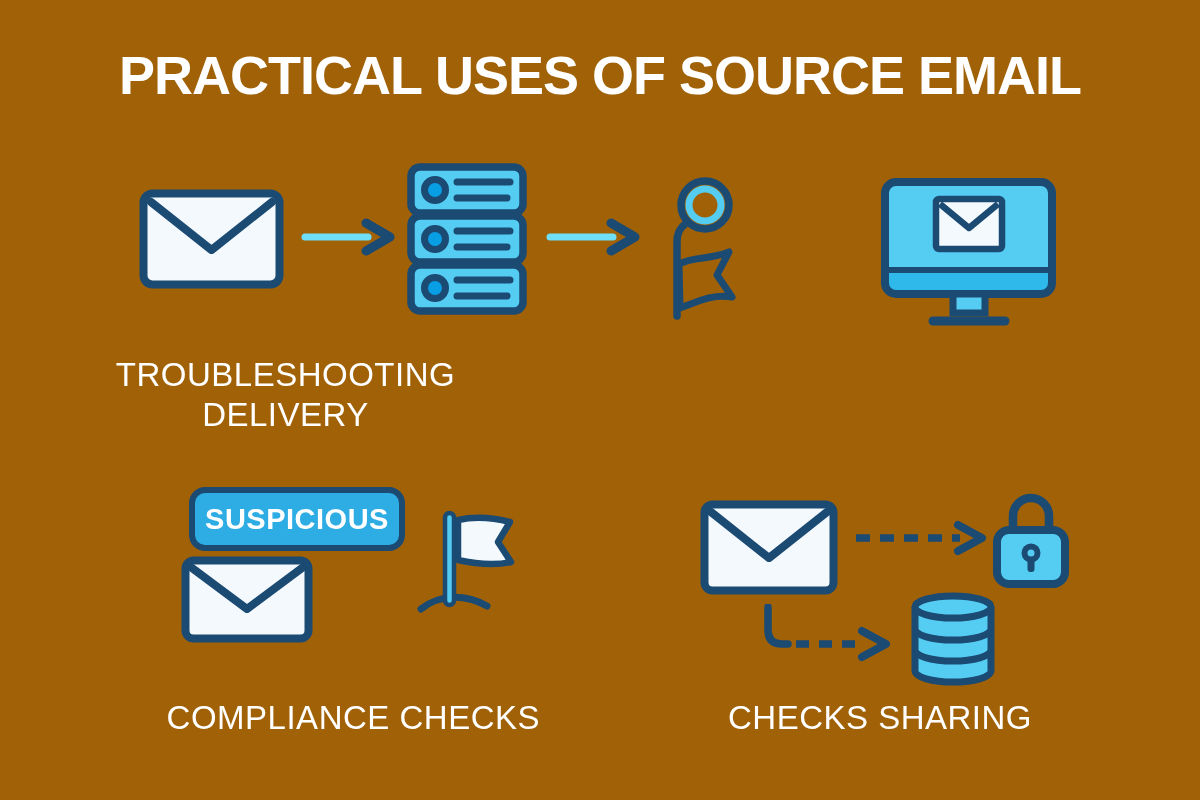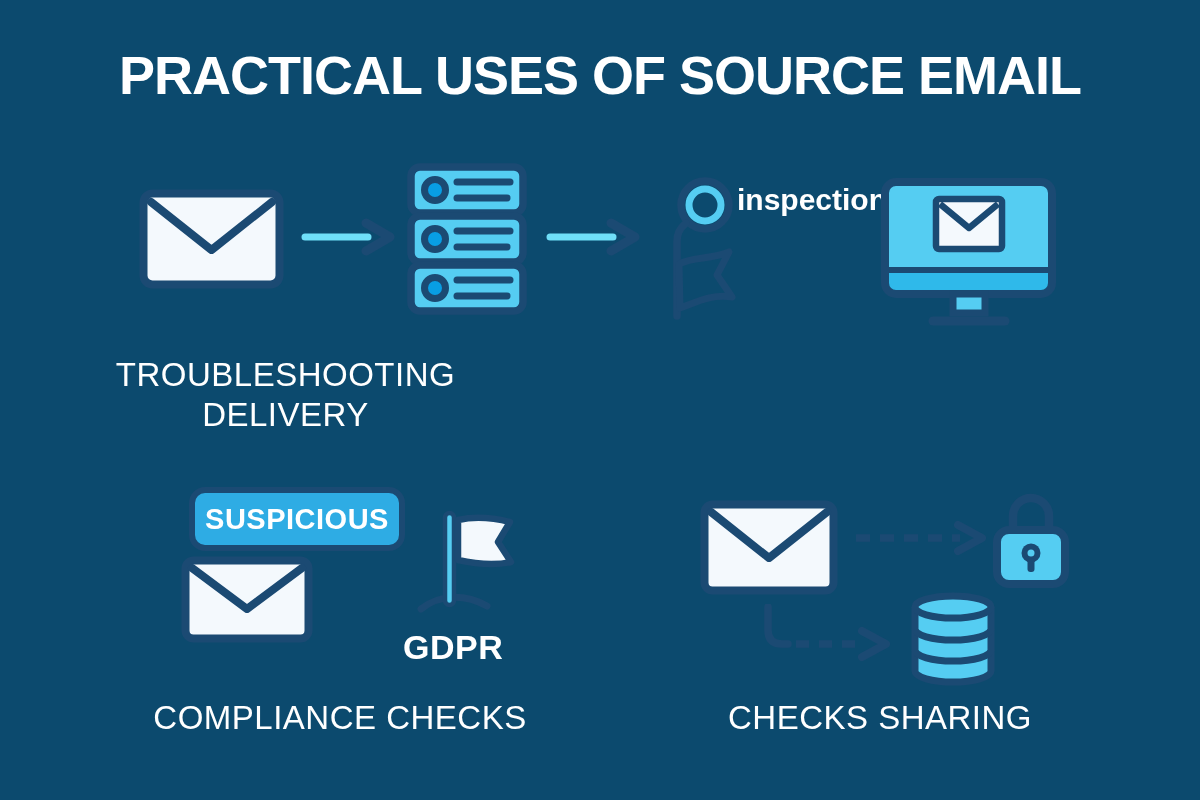--- a/index.html
+++ b/index.html
@@ -1,18 +1,18 @@
 <!DOCTYPE html>
 <html><head>
 <meta charset="utf-8">
 <style>
   html,body{margin:0;padding:0;background:#0c86c0;}
   #frame{
     position:relative;width:1200px;height:800px;overflow:hidden;
-    background:#0c4a6e;color:#fff;
+    background:#a16207;color:#fff;
     font-family:"Liberation Sans","DejaVu Sans",sans-serif;
   }
   .abs{position:absolute;}
   .title{
     top:44px;left:0;width:1200px;text-align:center;
     font-size:54px;font-weight:700;letter-spacing:-1px;
   }
   .quad-label{
     font-size:33px;font-weight:400;letter-spacing:.5px;
     text-align:center;line-height:40px;white-space:nowrap;
@@ -83,21 +83,20 @@
   <div class="abs" style="left:658px;top:176px;">
     <svg width="85" height="148" viewBox="0 0 85 148">
       <circle cx="47" cy="29" r="24" fill="none" stroke="#1B4A73" stroke-width="7.5"></circle>
       <circle cx="47" cy="29" r="16" fill="none" stroke="#55CDF2" stroke-width="7"></circle>
       <path d="M28,47 C21,53 19,58 19,66 L19,140" fill="none" stroke="#1B4A73" stroke-width="7.5" stroke-linecap="round"></path>
       <path d="M21,88 C36,80 52,84 71,76 L59,99 L74,121 C53,118 39,126 22,132 Z" fill="none" stroke="#1B4A73" stroke-width="7" stroke-linejoin="round"></path>
     </svg>
   </div>
 
   <div class="abs annotation" style="left:737px;top:181px;">
-    <div>inspection</div>
   </div>
 
   <div class="abs" style="left:881px;top:178px;">
     <svg width="175" height="150" viewBox="0 0 175 150">
       <rect x="4" y="4" width="167" height="112" rx="11" fill="#55CDF2" stroke="none"></rect>
       <path d="M7,92 L168,92 L168,103 Q168,113 158,113 L17,113 Q7,113 7,103 Z" fill="#2FB9EA"></path>
       <rect x="4" y="4" width="167" height="112" rx="11" fill="none" stroke="#1B4A73" stroke-width="8"></rect>
       <line x1="6" y1="92" x2="169" y2="92" stroke="#1B4A73" stroke-width="6"></line>
       <rect x="55" y="21" width="66" height="50" rx="3" fill="#F4F9FD" stroke="#1B4A73" stroke-width="6.5"></rect>
       <path d="M59,26 L88,50 L117,26" fill="none" stroke="#1B4A73" stroke-width="6.5" stroke-linejoin="round"></path>
@@ -122,23 +121,22 @@
   </div>
 
   <div class="abs" style="left:415px;top:507px;">
     <svg width="110" height="108" viewBox="0 0 110 108">
       <path d="M6,102 C26,86 52,88 72,99" fill="none" stroke="#1B4A73" stroke-width="7" stroke-linecap="round"></path>
       <rect x="30" y="6" width="9" height="92" rx="4.5" fill="#55CDF2" stroke="#1B4A73" stroke-width="4.5"></rect>
       <path d="M43,13 C61,9 79,11 95,15 L83,35 L96,55 C78,59 61,57 43,53 Z" fill="#F4F9FD" stroke="#1B4A73" stroke-width="6.5" stroke-linejoin="round"></path>
     </svg>
   </div>
 
-  <div class="abs caption" style="left:403px;top:628px;width:100px;">GDPR</div>
 
-  <div class="abs quad-label" style="left:140px;top:698px;width:400px;">COMPLIANCE CHECKS</div>
+  <div class="abs quad-label" style="left:140px;top:698px;width:400px;text-align:right;">COMPLIANCE CHECKS</div>
 
   <div class="abs" style="left:700px;top:500px;">
     <svg width="138" height="95" viewBox="0 0 138 95">
       <rect x="4.5" y="4.5" width="129" height="86" rx="8" fill="#F4F9FD" stroke="#1B4A73" stroke-width="8"></rect>
       <path d="M11,12 L69,58 L127,12" fill="none" stroke="#1B4A73" stroke-width="8" stroke-linecap="round" stroke-linejoin="round"></path>
     </svg>
   </div>
 
   <div class="abs" style="left:852px;top:520px;">
     <svg width="140" height="36" viewBox="0 0 140 36">

